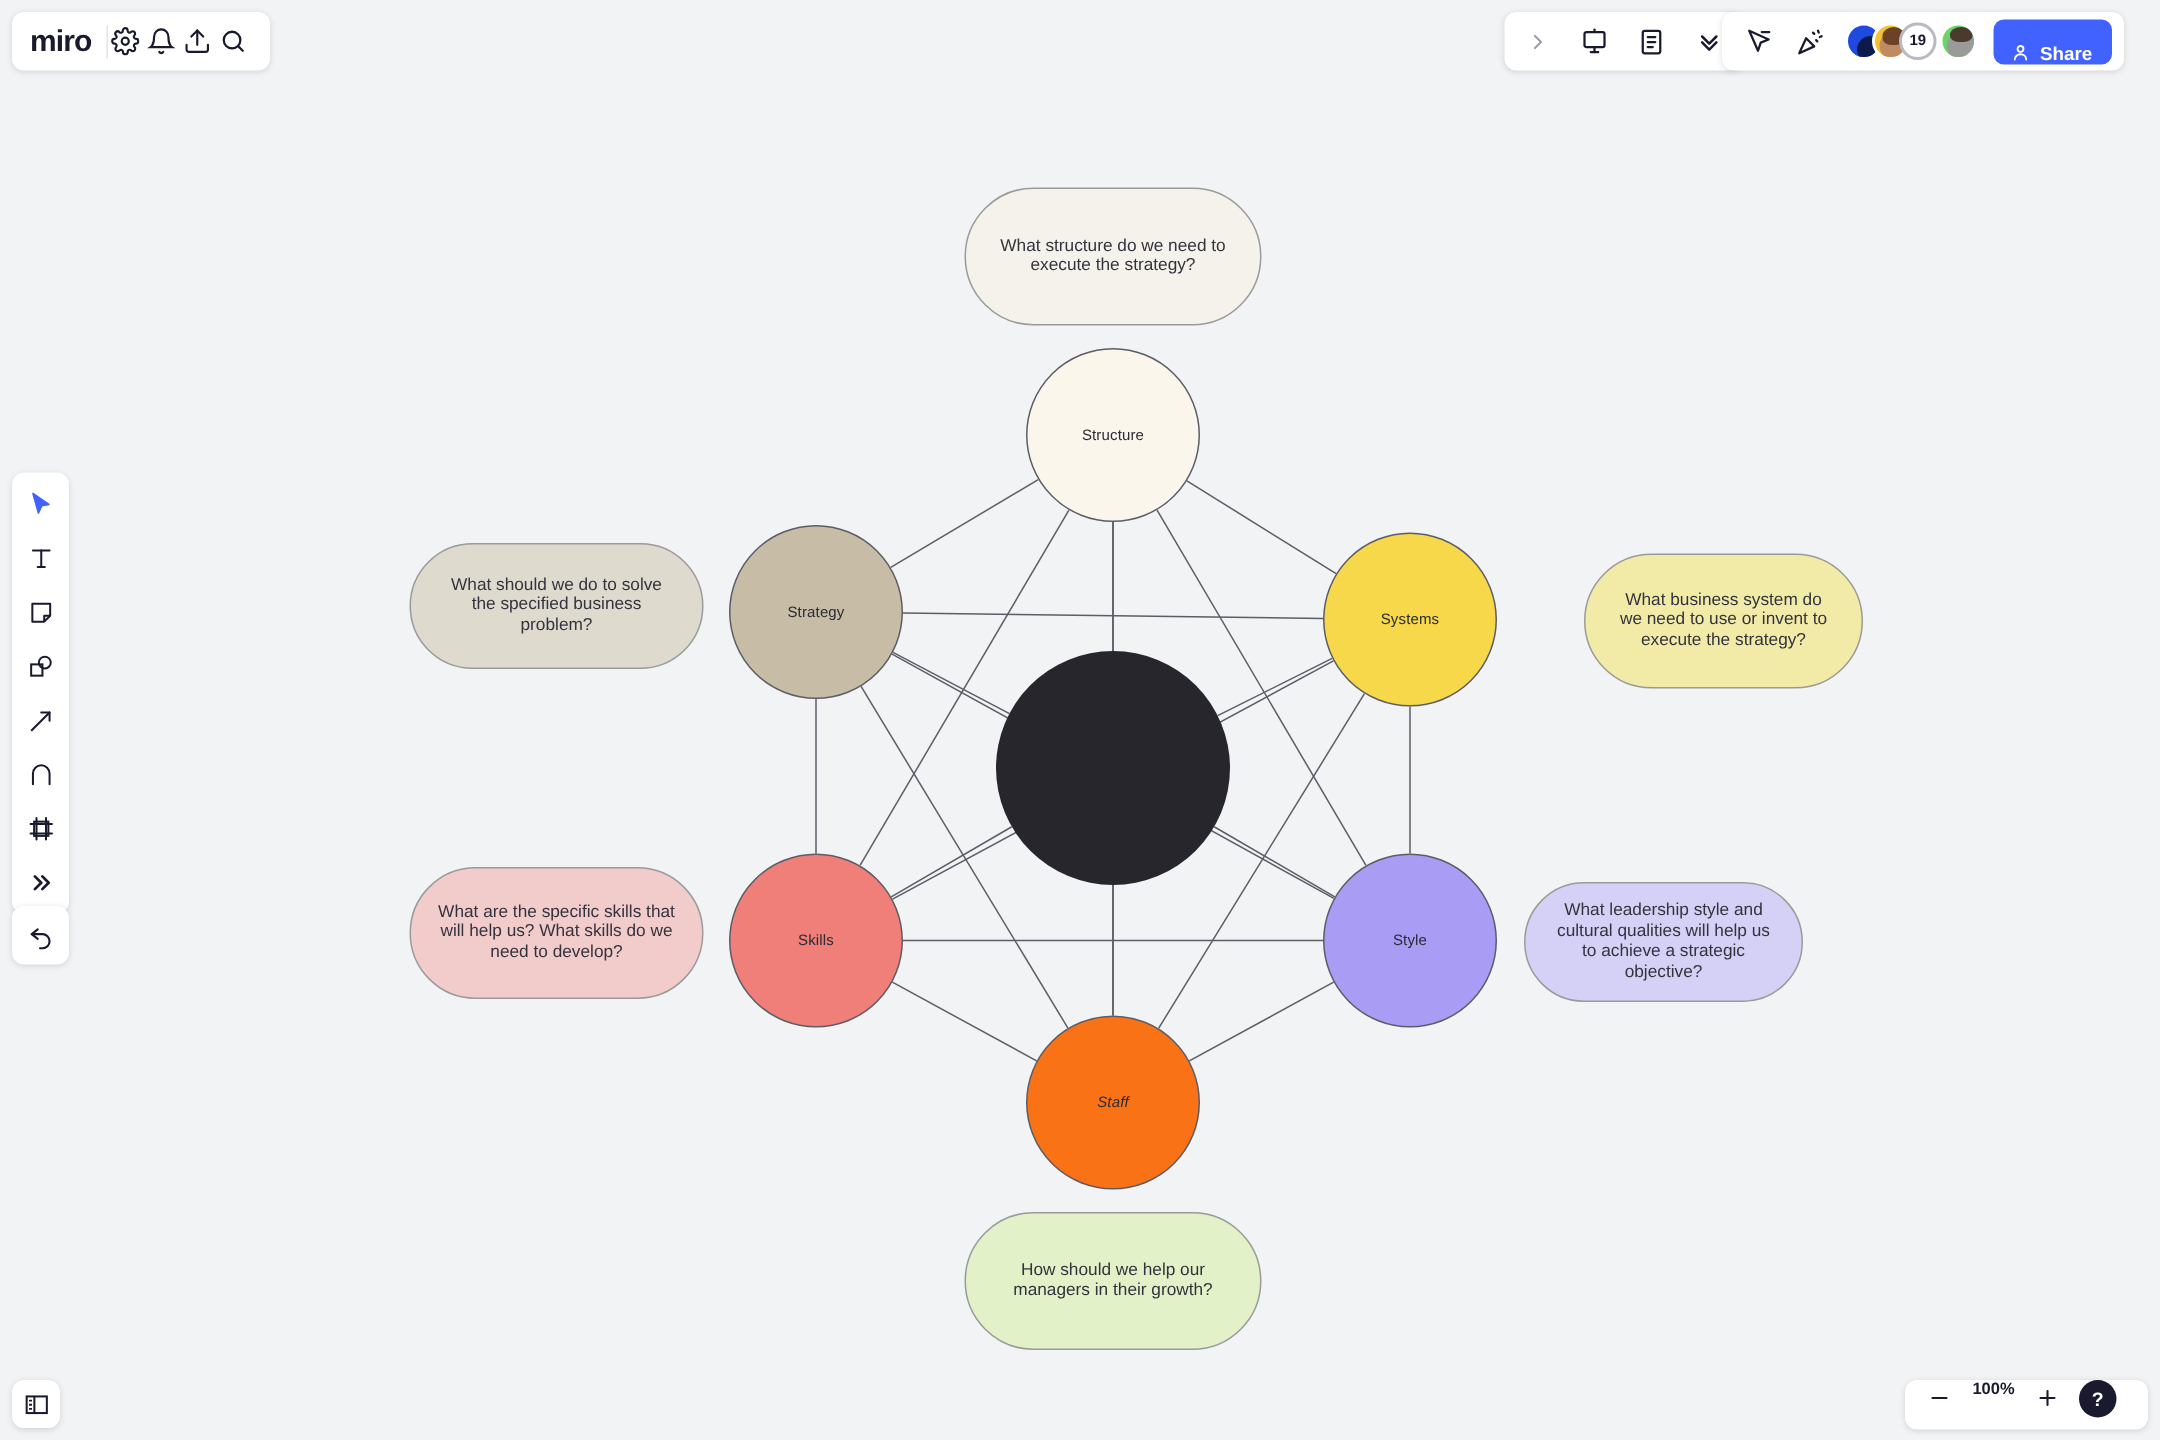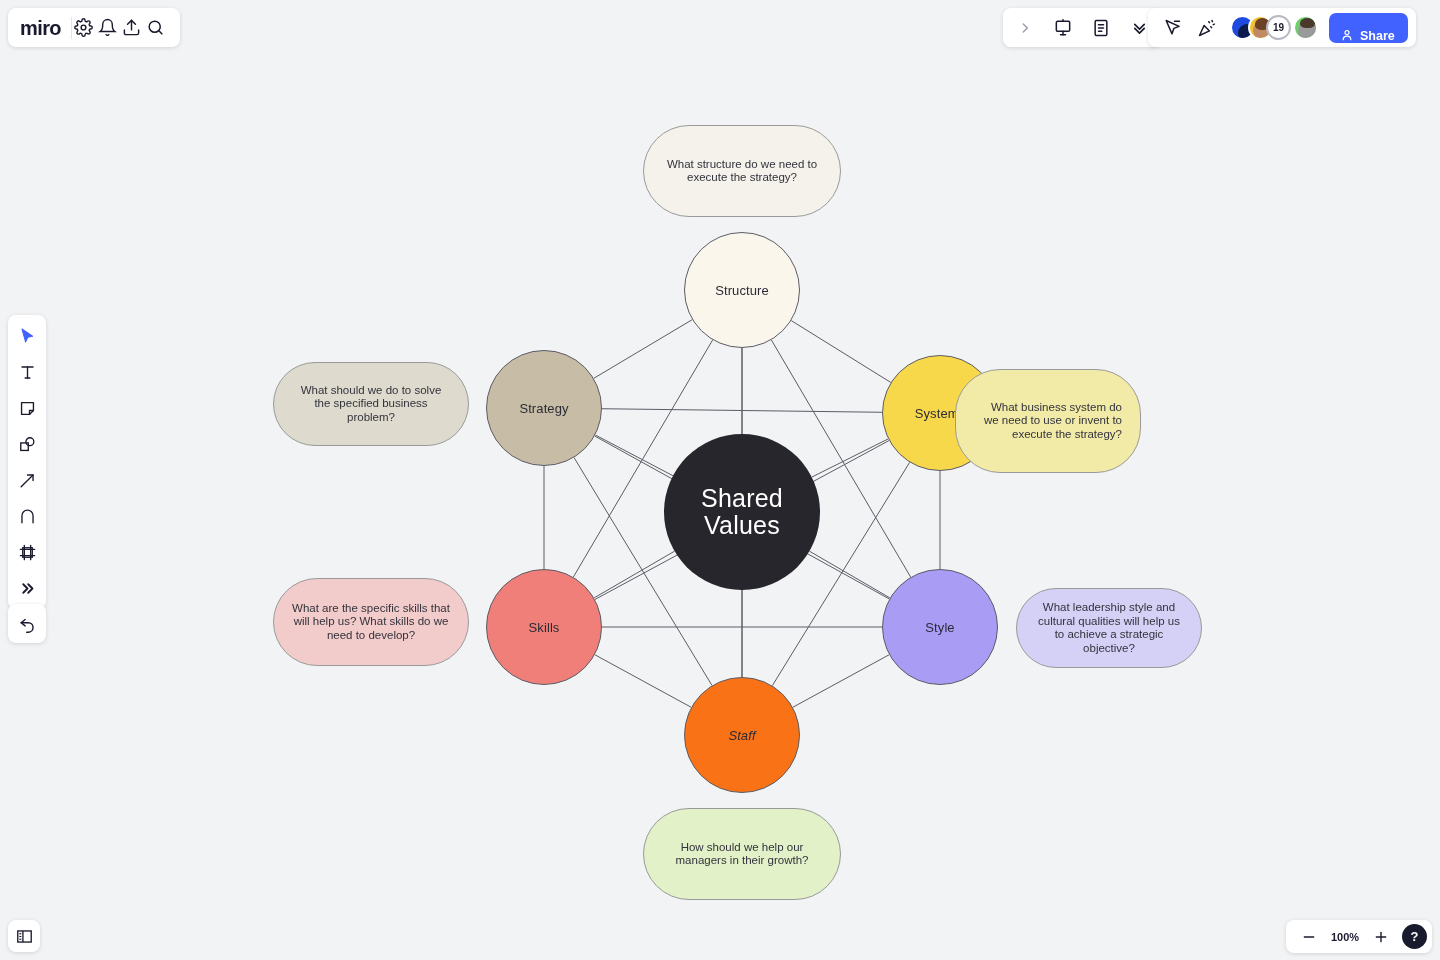--- a/index.html
+++ b/index.html
@@ -15,21 +15,21 @@
   #canvas { position: absolute; inset: 0; }
   #edges { position: absolute; left: 0; top: 0; width: 1440px; height: 960px; }
 
   .node {
     position: absolute; border-radius: 50%;
     border: 1px solid #5c5c66;
     display: flex; align-items: center; justify-content: center;
     text-align: center;
   }
   .node .node-label {
-    font-size: 13px; color: #2b2b36; letter-spacing: .1px;
+    font-size: 10px; color: #2b2b36; letter-spacing: .1px;
   }
   .center-node {
     position: absolute; border-radius: 50%;
     background: #26262c; color: #fff;
     display: flex; flex-direction: column;
     align-items: center; justify-content: center;
     text-align: center; padding: 0 22px;
   }
   .center-title { font-size: 25px; line-height: 27px; font-weight: 400; letter-spacing: .2px; }
   .center-sub { margin-top: 12px; font-size: 10.5px; line-height: 12.4px; color: #f1f1f1; }
@@ -108,21 +108,21 @@
   .bl-box {
     position: absolute; left: 8px; top: 920px; width: 32px; height: 32px;
     background: #fff; border-radius: 8px;
     box-shadow: 0 1px 4px rgba(0,0,0,.13);
     display: flex; align-items: center; justify-content: center;
   }
   .zoom-bar {
     position: absolute; right: 8px; top: 920px; height: 33px;
     background: #fff; border-radius: 8px;
     box-shadow: 0 1px 4px rgba(0,0,0,.13);
-    display: flex; align-items: center; padding: 0 5px 0 11px; gap: 9px;
+    display: flex; padding: 0 21px 0 11px; gap: 9px;
   }
   .zoom-level { font-size: 11px; font-weight: 700; color: #1a1a2e; min-width: 30px; text-align: center; }
   .help-btn {
     width: 25px; height: 25px; border-radius: 50%;
     background: #1a1a2e; color: #fff;
     display: flex; align-items: center; justify-content: center;
     font-size: 13px; font-weight: 700; cursor: pointer;
   }
 </style>
 </head>
@@ -171,39 +171,38 @@
           <span class="node-label">Skills</span>
         </div>
         <div class="node" style="left: 486px; top: 350px; width: 116px; height: 116px; background: rgb(199, 189, 166);">
           <span class="node-label">Strategy</span>
         </div>
       </div>
     <div id="callouts-layer">
         <div class="callout" style="left: 643px; top: 125px; width: 198px; height: 92px; background: rgb(244, 242, 234); border-radius: 46px;">
           <span class="callout-text">What structure do we need to execute the strategy?</span>
         </div>
-        <div class="callout" style="left: 955px; top: 369px; width: 186px; height: 104px; background: rgb(242, 235, 168); border-radius: 45px; text-align: right;">
+        <div class="callout" style="left: 1056px; top: 369px; width: 186px; height: 90px; background: rgb(242, 235, 168); border-radius: 45px;">
           <span class="callout-text">What business system do we need to use or invent to execute the strategy?</span>
         </div>
         <div class="callout" style="left: 1016px; top: 588px; width: 186px; height: 80px; background: rgb(213, 208, 245); border-radius: 40px;">
           <span class="callout-text">What leadership style and cultural qualities will help us to achieve a strategic objective?</span>
         </div>
         <div class="callout" style="left: 643px; top: 808px; width: 198px; height: 92px; background: rgb(226, 241, 199); border-radius: 46px;">
           <span class="callout-text">How should we help our managers in their growth?</span>
         </div>
         <div class="callout" style="left: 273px; top: 578px; width: 196px; height: 88px; background: rgb(242, 204, 202); border-radius: 44px;">
           <span class="callout-text">What are the specific skills that will help us? What skills do we need to develop?</span>
         </div>
         <div class="callout" style="left: 273px; top: 362px; width: 196px; height: 84px; background: rgb(222, 218, 205); border-radius: 42px;">
           <span class="callout-text">What should we do to solve the specified business problem?</span>
         </div>
       </div>
 
     <div class="center-node" id="center-node" style="left: 664px; top: 434px; width: 156px; height: 156px; background: rgb(38, 38, 44);">
-      <div class="center-title">Shared Values</div>
     </div>
   </div>
 
   <div class="tl-bar">
     <div class="miro-logo">miro</div>
     <div class="ic">
       <svg width="19" height="19" viewBox="0 0 24 24" fill="none" stroke="#1a1a2e" stroke-width="1.8">
         <circle cx="12" cy="12" r="3"></circle>
         <path d="M19.4 15a1.65 1.65 0 0 0 .33 1.82l.06.06a2 2 0 1 1-2.83 2.83l-.06-.06a1.65 1.65 0 0 0-1.82-.33 1.65 1.65 0 0 0-1 1.51V21a2 2 0 0 1-4 0v-.09A1.65 1.65 0 0 0 9 19.4a1.65 1.65 0 0 0-1.82.33l-.06.06a2 2 0 1 1-2.83-2.83l.06-.06A1.65 1.65 0 0 0 4.6 15a1.65 1.65 0 0 0-1.51-1H3a2 2 0 0 1 0-4h.09A1.65 1.65 0 0 0 4.6 9a1.65 1.65 0 0 0-.33-1.82l-.06-.06a2 2 0 1 1 2.83-2.83l.06.06A1.65 1.65 0 0 0 9 4.6a1.65 1.65 0 0 0 1-1.51V3a2 2 0 0 1 4 0v.09a1.65 1.65 0 0 0 1 1.51 1.65 1.65 0 0 0 1.82-.33l.06-.06a2 2 0 1 1 2.83 2.83l-.06.06A1.65 1.65 0 0 0 19.4 9V9a1.65 1.65 0 0 0 1.51 1H21a2 2 0 0 1 0 4h-.09a1.65 1.65 0 0 0-1.51 1z"></path>
       </svg>

